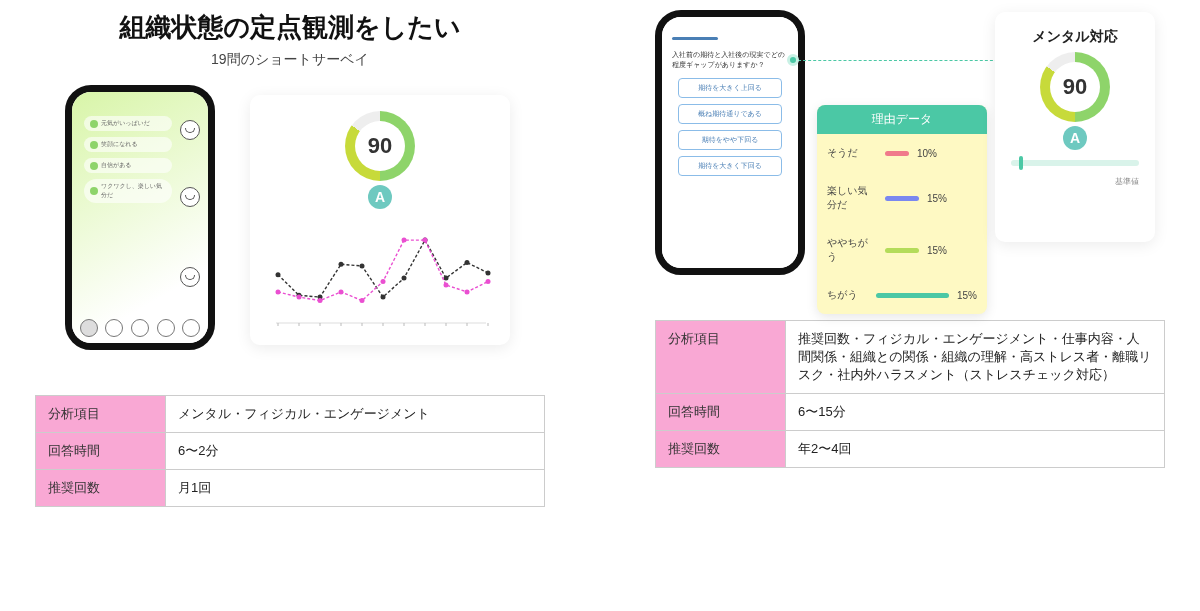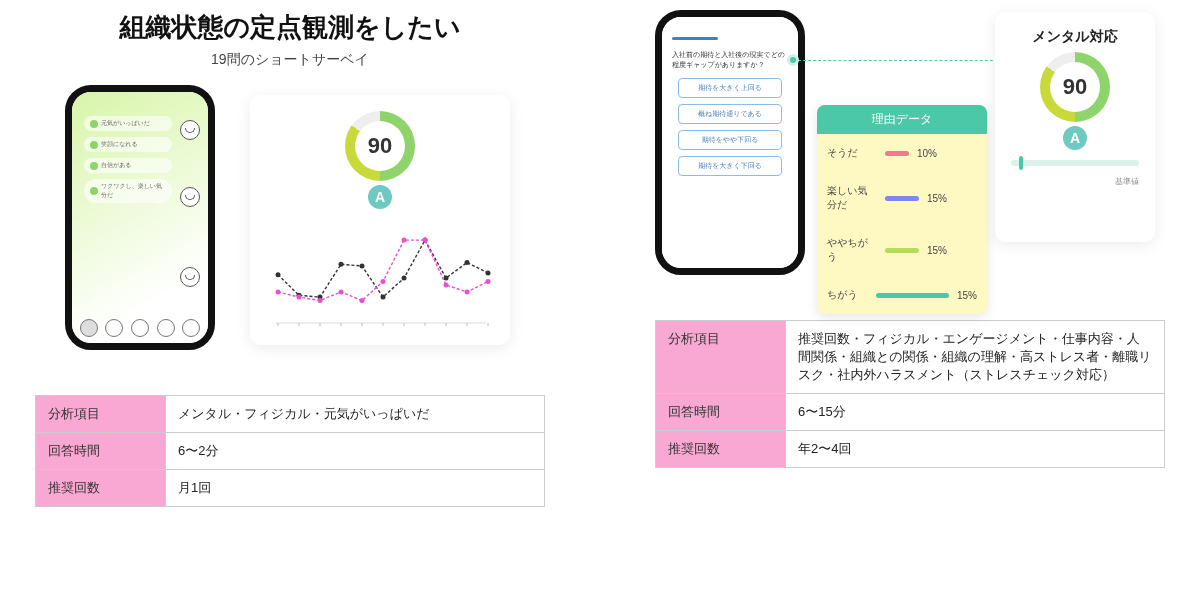--- a/index.html
+++ b/index.html
@@ -251,21 +251,21 @@
             <line x1="10" y1="100" x2="220" y2="100"></line>
           </g>
         </svg>
       </div>
     </div>
 
     <table class="spec">
       <tbody>
           <tr>
             <td class="k">分析項目</td>
-            <td>メンタル・フィジカル・元気がいっぱいだ</td>
+            <td>メンタル・フィジカル・エンゲージメント</td>
           </tr>
       <tr>
             <td class="k">回答時間</td>
             <td>6〜2分</td>
           </tr>
       <tr>
             <td class="k">推奨回数</td>
             <td>月1回</td>
           </tr>
     </tbody>

